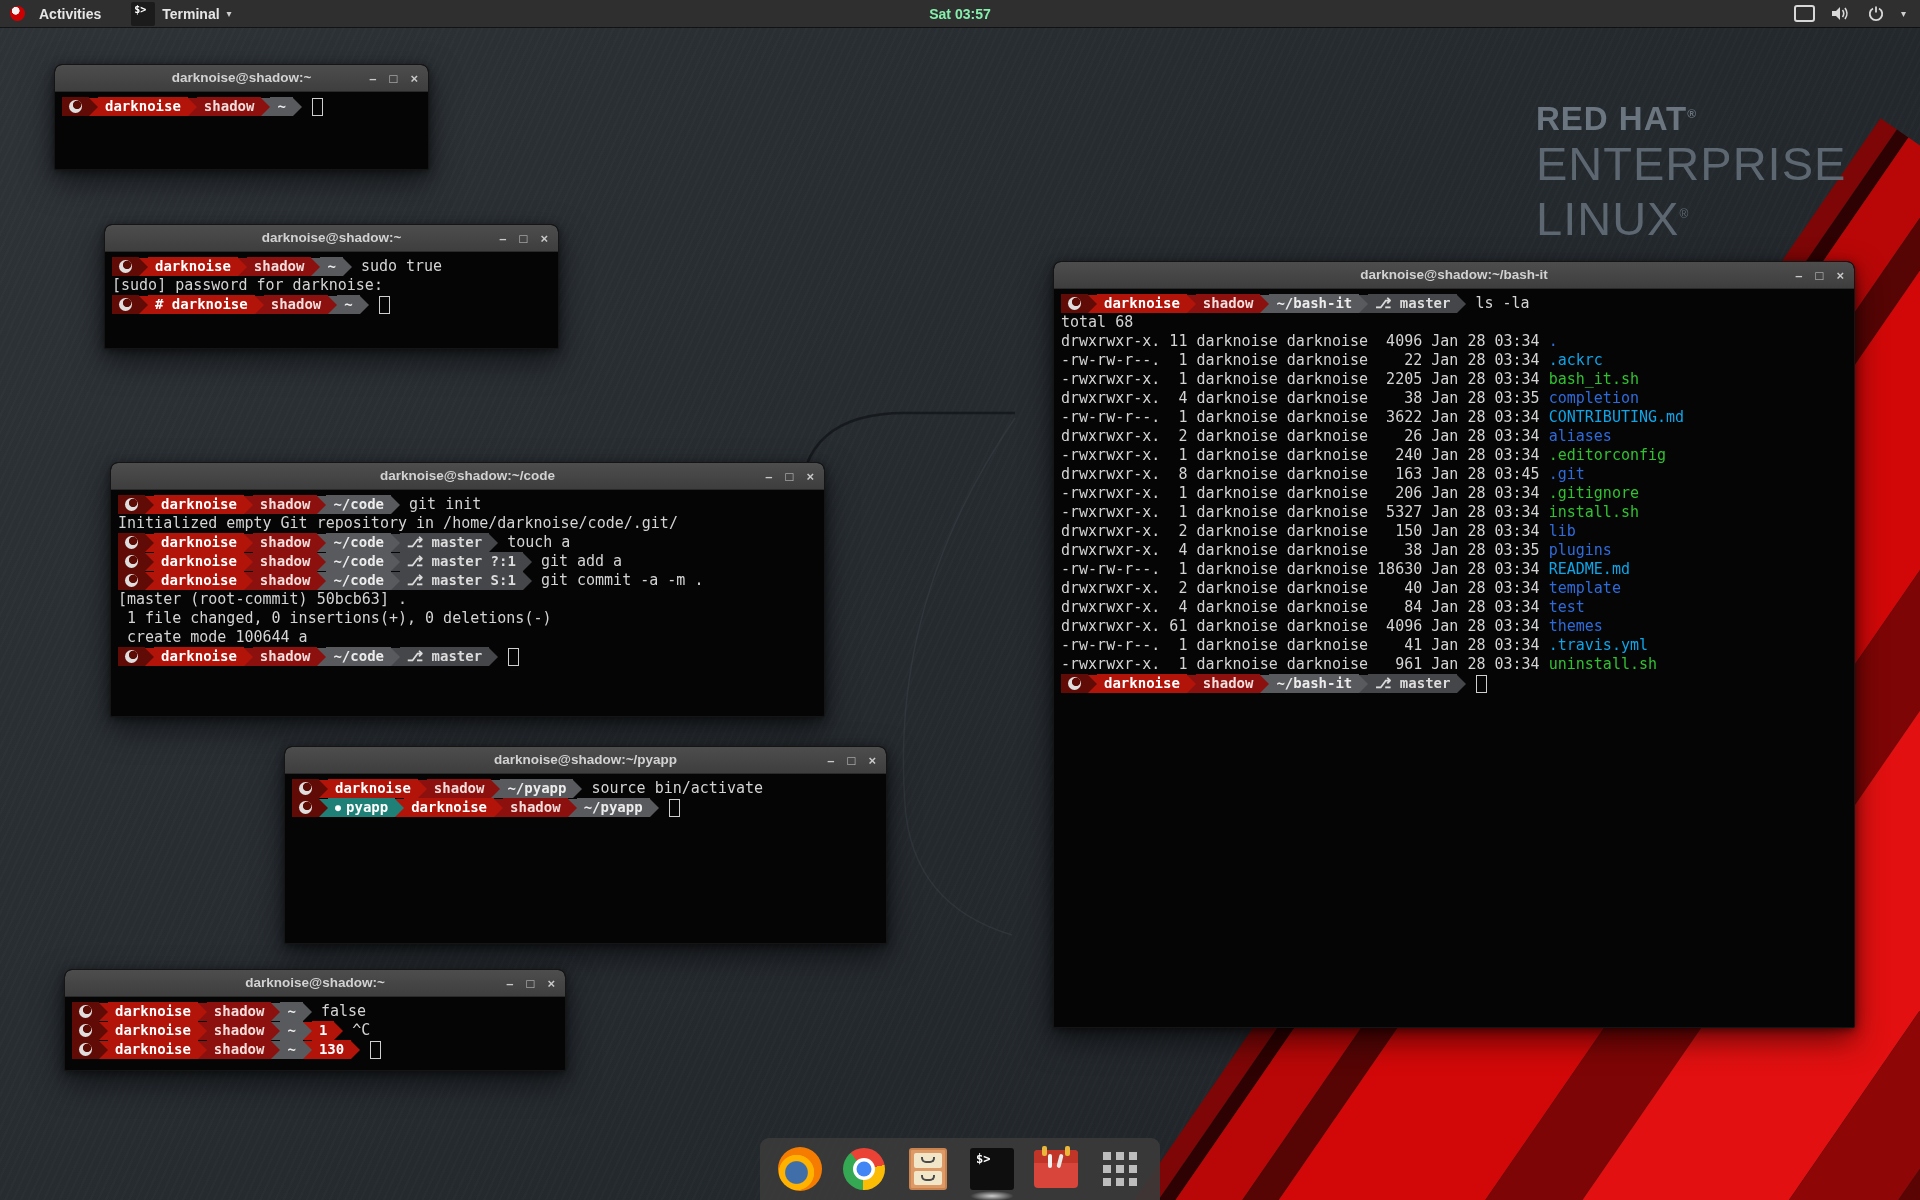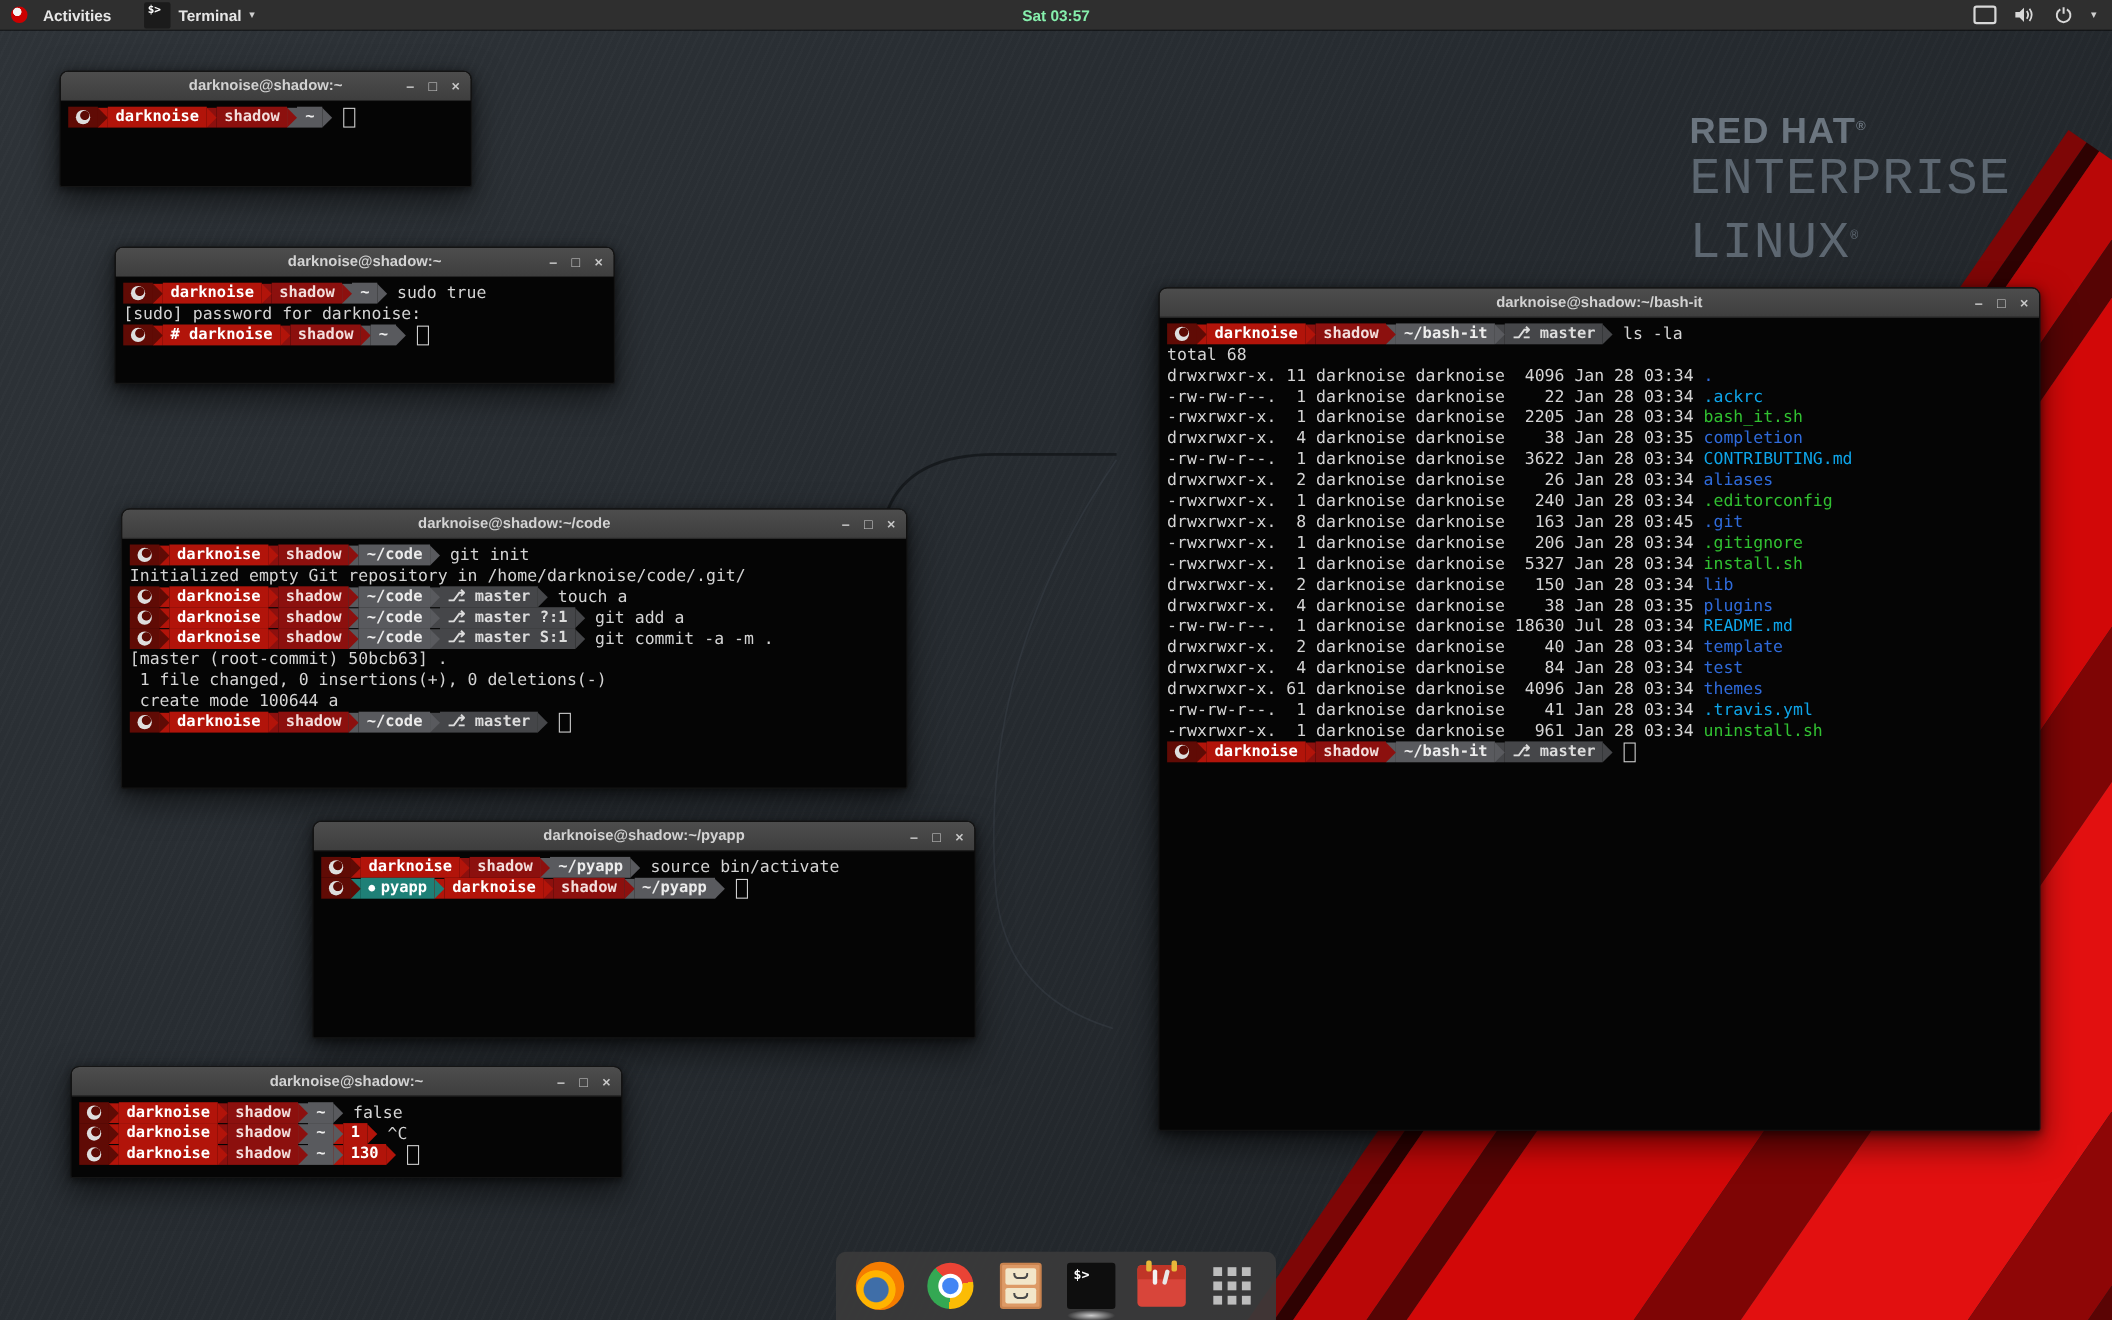--- a/index.html
+++ b/index.html
@@ -20,21 +20,21 @@
   .appmenu .term-chip{width:24px;height:24px;background:#1b1b1b;border-radius:2px;
     color:#fff;font-family:"DejaVu Sans Mono",monospace;font-size:10px;font-weight:bold;
     padding:2px 0 0 3px;box-sizing:border-box;}
   .tb-caret{font-size:10px;color:#cfcfcf;}
   .tb-clock{position:absolute;left:0;right:0;text-align:center;font-weight:bold;color:#86efac;}
   .tb-right{margin-left:auto;display:flex;align-items:center;gap:17px;padding-right:14px;z-index:2;}
   .disp-ic{width:17px;height:13px;border:2px solid #d8d8d8;border-radius:3px;display:inline-block;}
   
   #branding{position:absolute;left:1536px;top:100px;color:#626c76;z-index:1;user-select:none;}
   #branding .b1{font-size:33px;font-weight:bold;letter-spacing:1px;color:#6b757f;}
-  #branding .b2,#branding .b3{font-size:47px;font-weight:300;letter-spacing:1px;line-height:51px;color:#5d6771;font-family:Liberation Mono, monospace;}
+  #branding .b2,#branding .b3{font-size:47px;font-weight:300;letter-spacing:1px;line-height:51px;color:#5d6771;}
   #branding sup{font-size:12px;}
   
   svg.wall{position:absolute;inset:0;z-index:1;}
   
   #windows-layer{position:absolute;inset:0;z-index:5;}
   .window{position:absolute;background:#050505;border:1px solid #151515;border-radius:8px 8px 2px 2px;
     box-shadow:0 12px 30px rgba(0,0,0,.55),0 2px 8px rgba(0,0,0,.5);overflow:hidden;}
   .titlebar{height:26px;background:linear-gradient(#4d4d4d,#3e3e3e);position:relative;
     border-bottom:1px solid #2a2a2a;border-radius:7px 7px 0 0;padding-left:16px;}
   .title{position:absolute;left:0;right:0;top:0;height:26px;line-height:26px;text-align:center;
@@ -212,21 +212,21 @@
           <div class="tline"><span>-rwxrwxr-x.  1 darknoise darknoise  2205 Jan 28 03:34 </span><span class="fc-g">bash_it.sh</span></div>
           <div class="tline"><span>drwxrwxr-x.  4 darknoise darknoise    38 Jan 28 03:35 </span><span class="fc-b">completion</span></div>
           <div class="tline"><span>-rw-rw-r--.  1 darknoise darknoise  3622 Jan 28 03:34 </span><span class="fc-w">CONTRIBUTING.md</span></div>
           <div class="tline"><span>drwxrwxr-x.  2 darknoise darknoise    26 Jan 28 03:34 </span><span class="fc-b">aliases</span></div>
           <div class="tline"><span>-rwxrwxr-x.  1 darknoise darknoise   240 Jan 28 03:34 </span><span class="fc-g">.editorconfig</span></div>
           <div class="tline"><span>drwxrwxr-x.  8 darknoise darknoise   163 Jan 28 03:45 </span><span class="fc-b">.git</span></div>
           <div class="tline"><span>-rwxrwxr-x.  1 darknoise darknoise   206 Jan 28 03:34 </span><span class="fc-g">.gitignore</span></div>
           <div class="tline"><span>-rwxrwxr-x.  1 darknoise darknoise  5327 Jan 28 03:34 </span><span class="fc-g">install.sh</span></div>
           <div class="tline"><span>drwxrwxr-x.  2 darknoise darknoise   150 Jan 28 03:34 </span><span class="fc-b">lib</span></div>
           <div class="tline"><span>drwxrwxr-x.  4 darknoise darknoise    38 Jan 28 03:35 </span><span class="fc-b">plugins</span></div>
-          <div class="tline"><span>-rw-rw-r--.  1 darknoise darknoise 18630 Jul 28 03:34 </span><span class="fc-w">README.md</span></div>
+          <div class="tline"><span>-rw-rw-r--.  1 darknoise darknoise 18630 Jan 28 03:34 </span><span class="fc-w">README.md</span></div>
           <div class="tline"><span>drwxrwxr-x.  2 darknoise darknoise    40 Jan 28 03:34 </span><span class="fc-b">template</span></div>
           <div class="tline"><span>drwxrwxr-x.  4 darknoise darknoise    84 Jan 28 03:34 </span><span class="fc-b">test</span></div>
           <div class="tline"><span>drwxrwxr-x. 61 darknoise darknoise  4096 Jan 28 03:34 </span><span class="fc-b">themes</span></div>
           <div class="tline"><span>-rw-rw-r--.  1 darknoise darknoise    41 Jan 28 03:34 </span><span class="fc-w">.travis.yml</span></div>
           <div class="tline"><span>-rwxrwxr-x.  1 darknoise darknoise   961 Jan 28 03:34 </span><span class="fc-g">uninstall.sh</span></div>
           <div class="tline pline"><span class="seg" style="background: rgb(96, 11, 5); color: rgb(255, 255, 255);"><span class="rhlogo"></span></span><span class="sep" style="border-left-color: rgb(96, 11, 5); background: rgb(178, 20, 10);"></span><span class="seg" style="background: rgb(178, 20, 10); color: rgb(255, 255, 255);">darknoise</span><span class="sep" style="border-left-color: rgb(178, 20, 10); background: rgb(140, 16, 14);"></span><span class="seg" style="background: rgb(140, 16, 14); color: rgb(243, 222, 220);">shadow</span><span class="sep" style="border-left-color: rgb(140, 16, 14); background: rgb(89, 90, 94);"></span><span class="seg" style="background: rgb(89, 90, 94); color: rgb(236, 236, 236);">~/bash-it</span><span class="sep" style="border-left-color: rgb(89, 90, 94); background: rgb(69, 70, 73);"></span><span class="seg" style="background: rgb(69, 70, 73); color: rgb(220, 220, 220);">⎇ master</span><span class="sep" style="border-left-color: rgb(69, 70, 73);"></span><span class="cursor"></span></div>
         </div>
       </div>
     </div>
 

